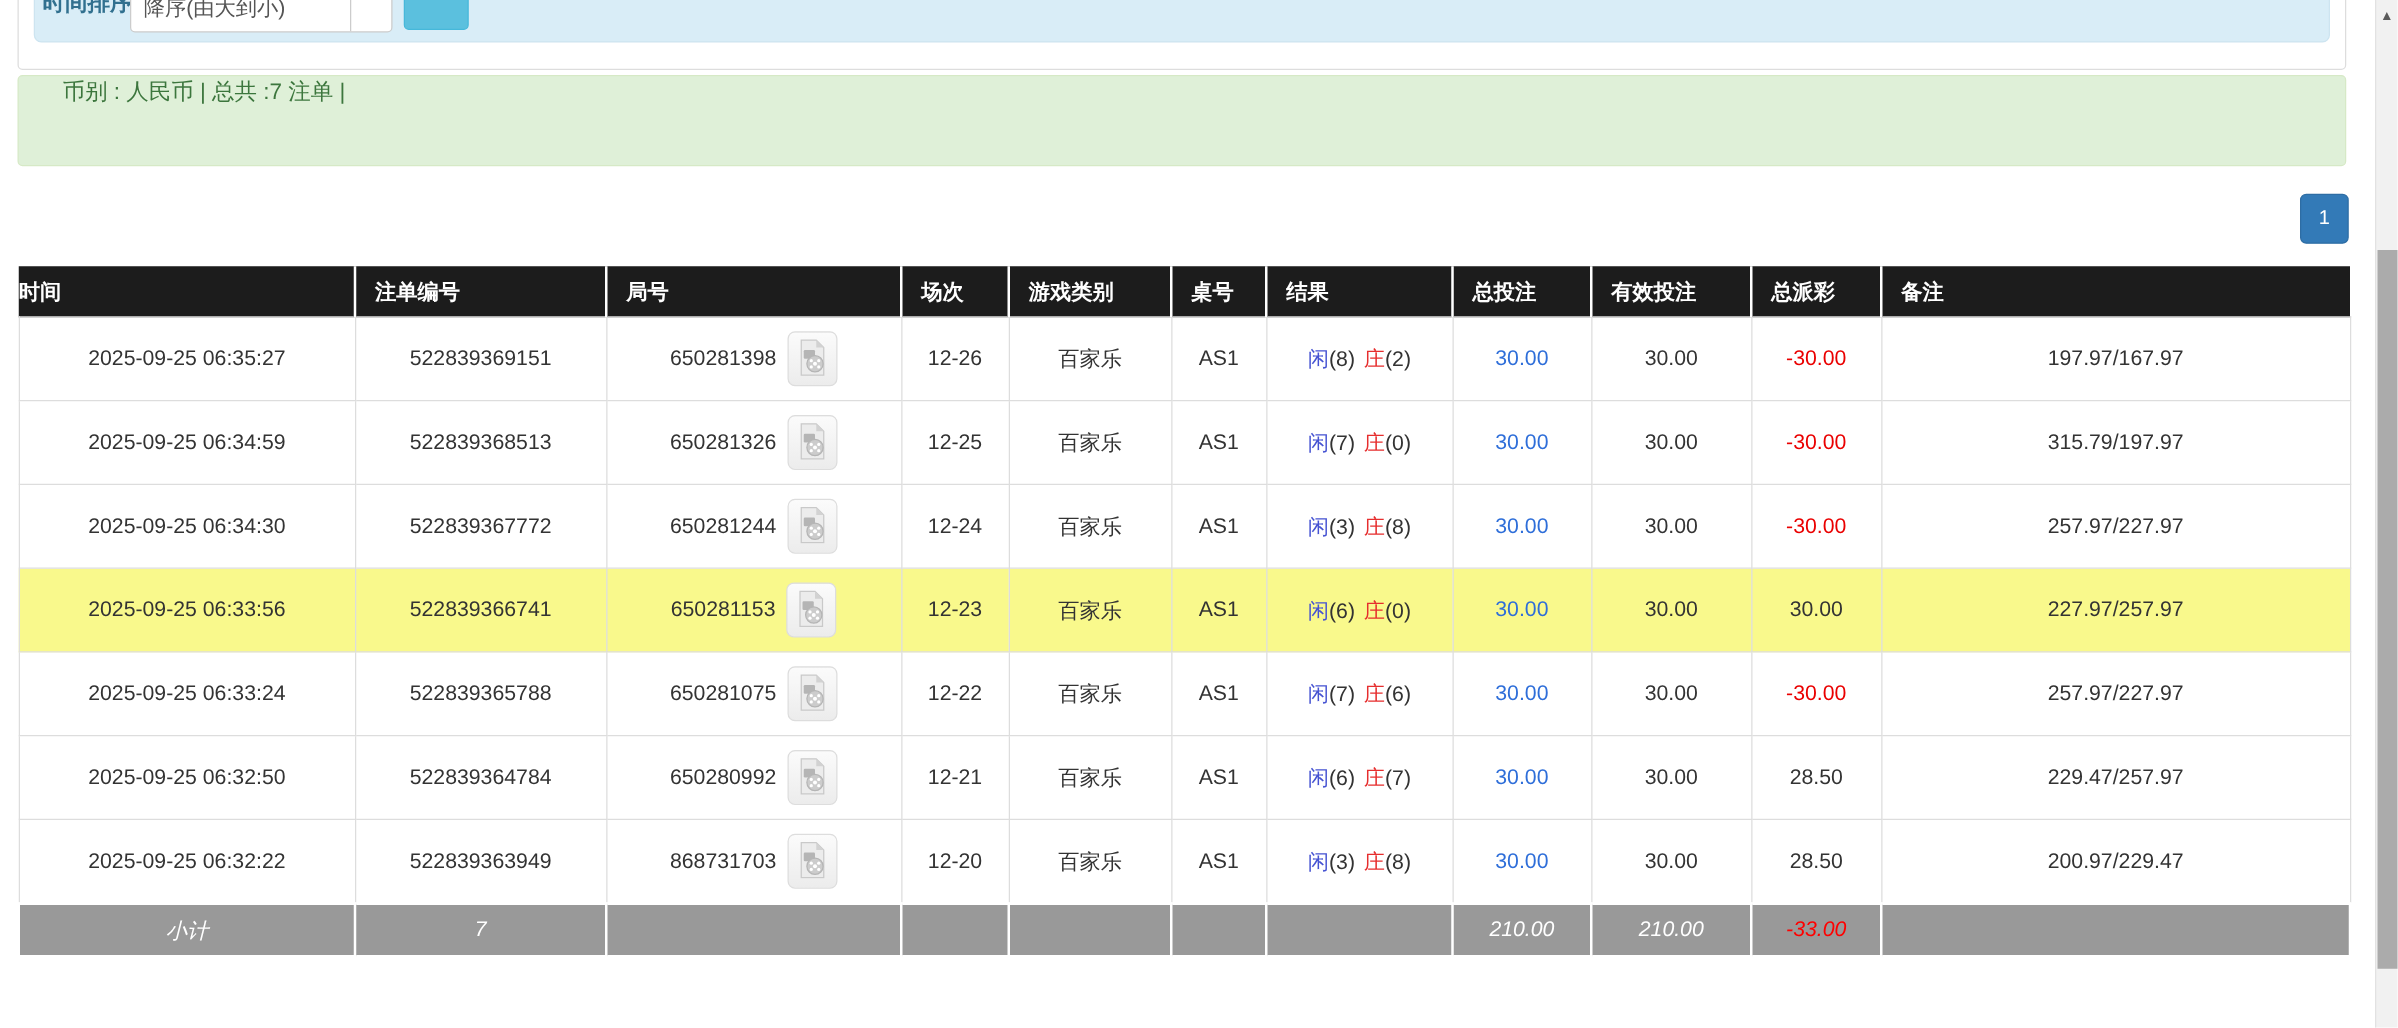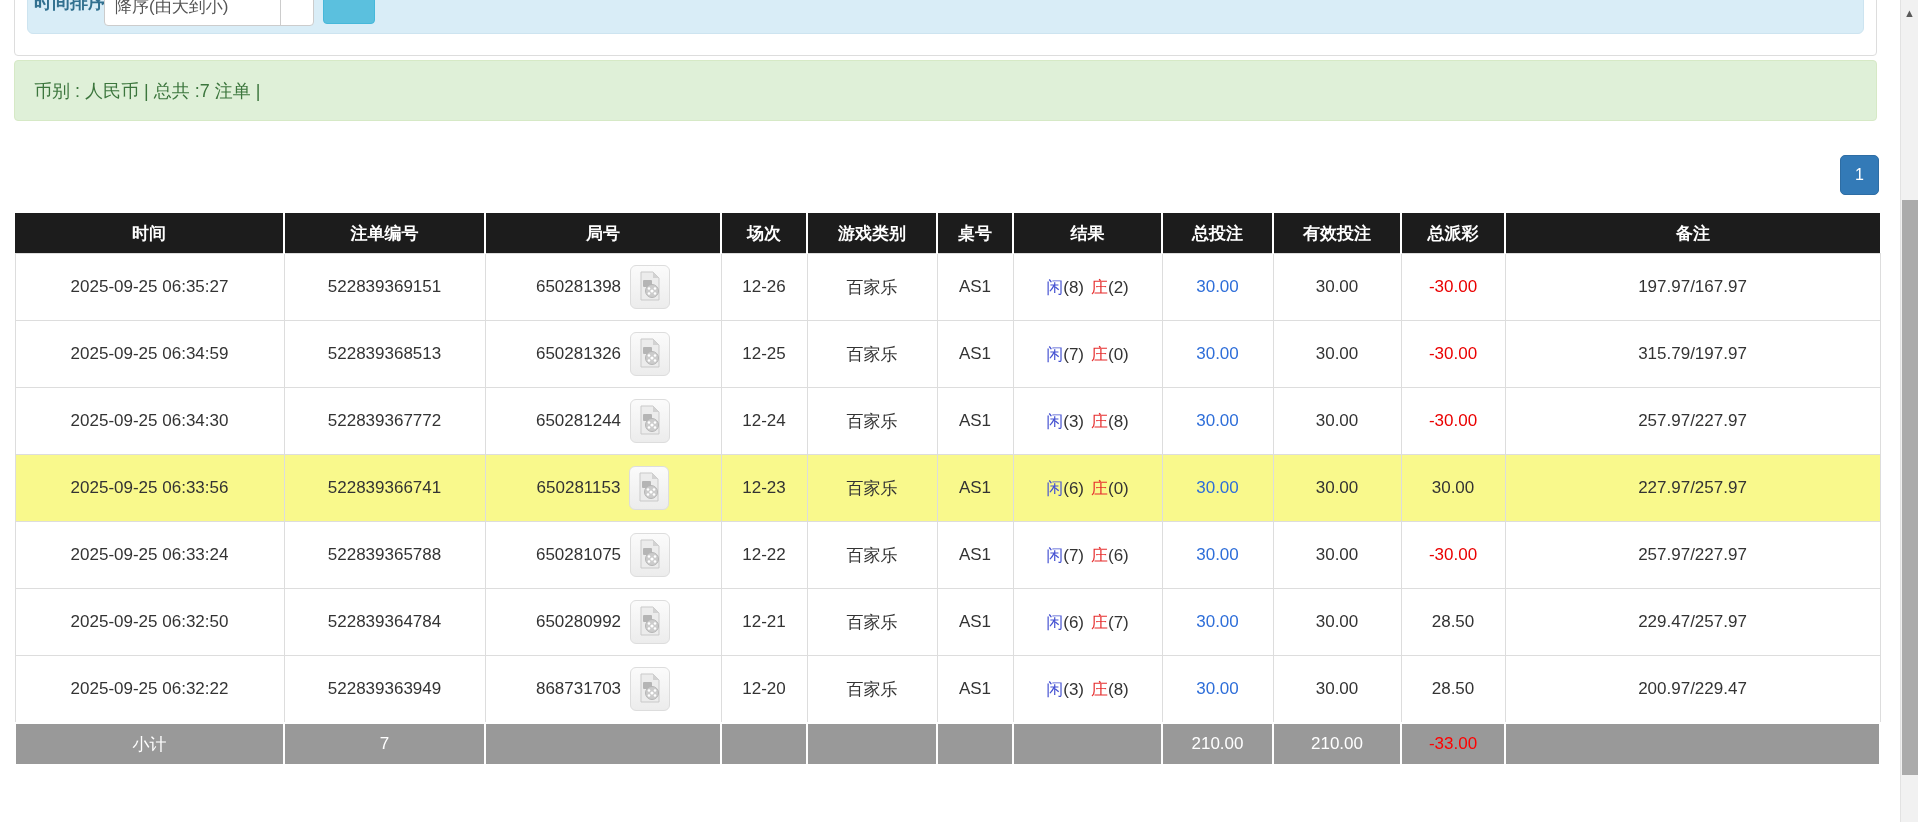--- a/index.html
+++ b/index.html
@@ -34,59 +34,59 @@
     position:absolute;right:0;top:0;width:32px;height:100%;
     border-left:1px solid #ccc;
   }
   .search-btn{
     position:absolute;left:295px;top:23px;width:52px;height:38px;
     background:#5bc0de;border:1px solid #46b8da;border-radius:4px;cursor:pointer;
   }
 
   
   .summary-bar{
-    position:absolute;left:14px;top:60px;width:1863px;height:61px;box-sizing:border-box;
+    position:absolute;left:14px;top:60px;width:1863px;height:73px;box-sizing:border-box;
     background:#dff0d8;border:1px solid #d6e9c6;border-radius:4px;
-    display:flex;align-items:center;justify-content:space-between;
-    padding:0 19px;
+    display:flex;align-items:flex-start;justify-content:space-between;
+    padding:0 35px;
   }
   .summary-left{font-size:18px;color:#3c763d;}
   .summary-right{font-size:17px;color:#e60000;}
 
   
   .page-btn{
     position:absolute;left:1840px;top:155px;width:39px;height:40px;box-sizing:border-box;
     background:#337ab7;border:1px solid #2e6da4;border-radius:5px;
     color:#fff;font-size:16px;display:flex;align-items:center;justify-content:center;
     cursor:pointer;
   }
 
   
   .table-wrap{position:absolute;left:14px;top:213px;width:1865px;}
   table{border-collapse:collapse;table-layout:fixed;width:1865px;font-size:17px;}
   thead th{
     background:#1c1c1c;color:#fff;font-weight:bold;font-size:17px;
-    height:40px;text-align:center;padding:0;
-  }
-  thead th + th{border-left:2px solid #fff;}
+    height:40px;text-align:left;padding:0;
+  }
+  thead th + th{border-left:2px solid #fff;padding-left:15px;}
   tbody td{
     height:66px;border:1px solid #ddd;background:#fff;
     text-align:center;vertical-align:middle;padding:0 4px;color:#333;
   }
   tr.highlighted td{background:#f9f98c;margin-top:40px;}
   .amount-link{color:#2e6ed9;cursor:pointer;}
   .payout-neg{color:#ea0000;}
   .player{color:#4653d2;}
   .banker{color:#e62e2e;}
   .score{color:#333;}
   .result-cell .grp + .grp{margin-left:7px;}
 
   tr.total-row td{
     background:#999;color:#fff;border:2px solid #fff;
-    height:40px;padding:0 4px;
+    height:40px;padding:0 4px;font-style:italic;
   }
   tr.total-row .payout-neg{color:#ff0000;}
 
   
   .replay-btn{
     display:inline-block;vertical-align:middle;margin-left:9px;
     width:40px;height:44px;box-sizing:border-box;padding:4px 6px;
     background:linear-gradient(#fbfbfb,#ececec);
     border:1px solid #ddd;border-radius:6px;cursor:pointer;
   }

